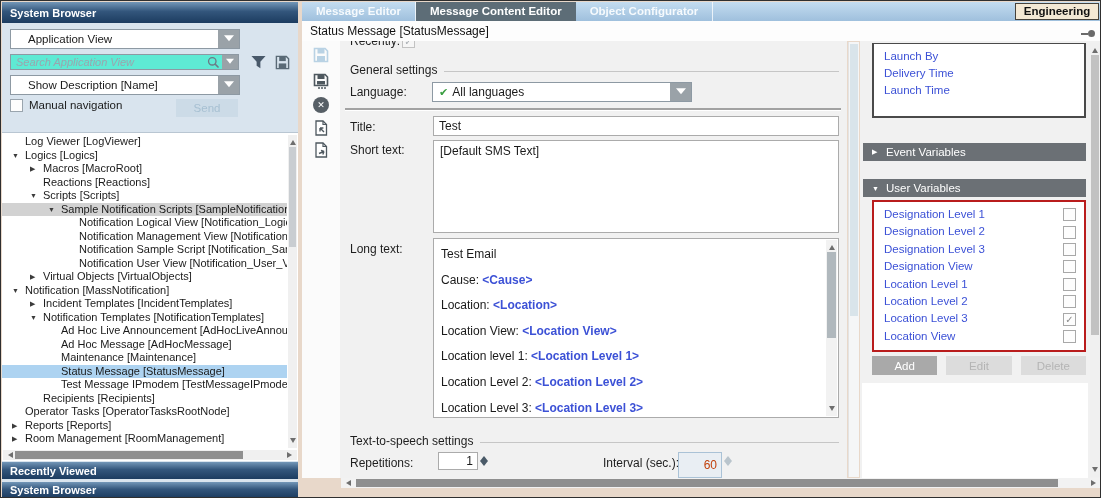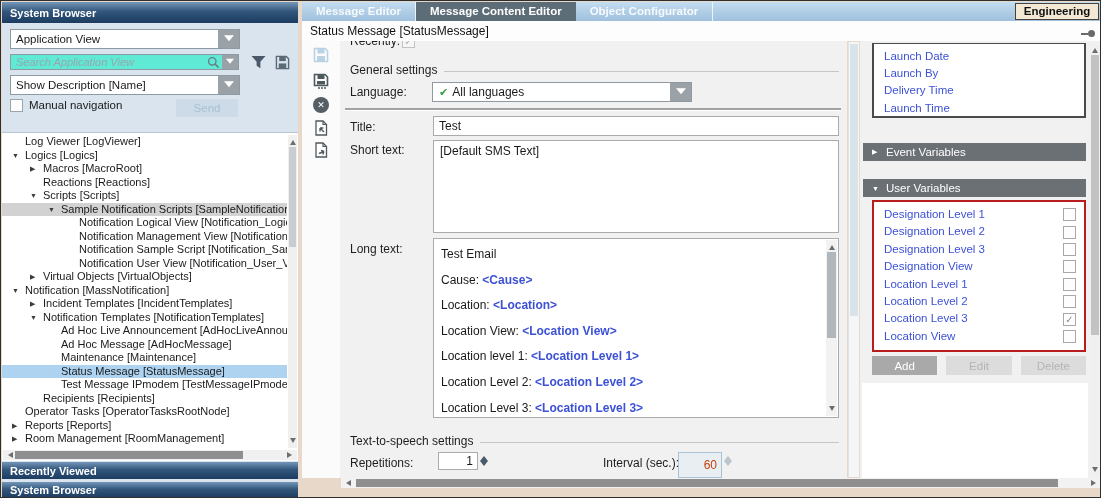--- a/index.html
+++ b/index.html
@@ -7,21 +7,21 @@
   .screen{position:relative;width:1101px;height:498px;background:#e8d8ca;border:1px solid #2f2f2f;overflow:hidden}
 
   
   .left-panel{position:absolute;left:1px;top:1px;width:296px;height:496px;background:#d9e4ee}
   .hdr-bar{background:linear-gradient(180deg,#7397b8 0%,#33567c 45%,#1c3c60 100%);color:#fff;font-size:11px;font-weight:bold;padding-left:8px;display:flex;align-items:center}
   .hdr-top{position:absolute;top:0;left:0;right:0;height:21px}
   .bar-recently{position:absolute;bottom:19px;left:0;right:0;height:17px}
   .bar-bottom{position:absolute;bottom:0;left:0;right:0;height:16px}
   .left-body{position:absolute;top:21px;left:0;right:0;height:109px;padding:6px 8px 0 8px}
   .combo{position:relative;height:20px;background:#fff;border:1px solid #8d99a3;display:flex;align-items:center}
-  .combo .combo-val{font-size:11.5px;color:#1a1a1a;padding-left:5px;flex:1;white-space:nowrap;overflow:hidden}
+  .combo .combo-val{font-size:11.5px;color:#1a1a1a;padding-left:17px;flex:1;white-space:nowrap;overflow:hidden}
   .drop-btn{width:21px;height:100%;background:#9aa2a8;position:relative;flex:none;cursor:default}
   .drop-btn::after{content:"";position:absolute;left:50%;top:50%;transform:translate(-50%,-35%);border:5px solid transparent;border-top:6px solid #fff}
   .drop-btn.sm{width:16px}
   .drop-btn.sm::after{border-width:4px;border-top-width:5px}
   .lp-combo1{width:230px;margin-bottom:5px}
   .lp-combo2{width:230px;margin-bottom:4px}
   .search-row{display:flex;align-items:center;margin-bottom:5px}
   .search-box{width:230px;height:16px;background:#5eead4;border:1px solid #8d99a3;display:flex;align-items:center}
   .search-input{flex:1;border:none;outline:none;height:16px;font-size:11px;font-style:italic;color:#424a52;padding-left:5px;font-family:"Liberation Sans","DejaVu Sans",sans-serif;background:transparent}
   .search-input::placeholder{color:#9aa5ae;font-style:italic}
@@ -330,21 +330,20 @@
         <i class="sa-dn"></i>
       </span>
   </div>
 
   <div class="mid-vs vscroll">
     <span class="sb-thumb"></span>
   </div>
 
   <div class="right-panel">
     <div class="launch-box" id="launchBox">
-        <div class="var-link">Launch Date</div>
         <div class="var-link">Launch By</div>
         <div class="var-link">Delivery Time</div>
         <div class="var-link">Launch Time</div>
       </div>
     <div class="sec-bar sec-event">
       <span class="sec-arrow">▶</span>
       <span class="sec-label">Event Variables</span>
     </div>
     <div class="sec-bar sec-user">
       <span class="sec-arrow">▼</span>

